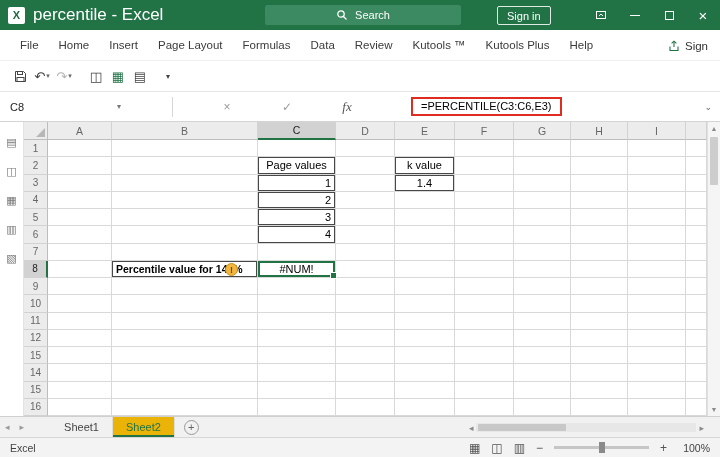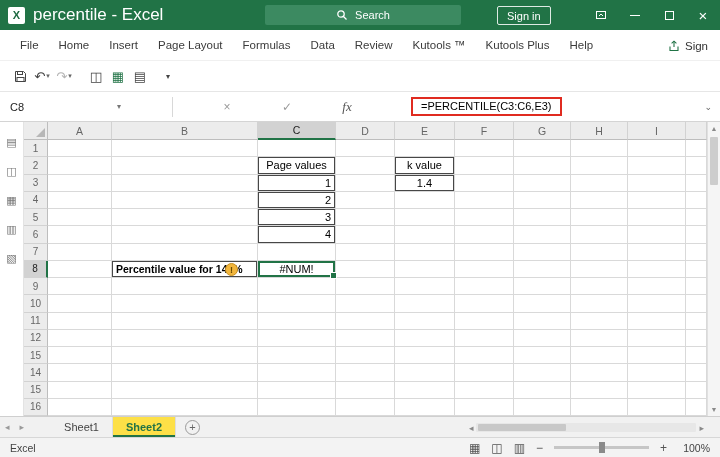--- a/index.html
+++ b/index.html
@@ -60,21 +60,21 @@
   .error-tag { position:absolute; left:225px; top:263px; width:13px; height:13px; border-radius:50%; background:#f2b63c; border:1px solid #c78f1f; color:#6b4b00; font-size:9px; font-weight:bold; display:flex; align-items:center; justify-content:center; z-index:5; }
   
   .vscroll { position:absolute; right:0; top:122px; width:13px; height:294px; background:#f5f5f5; border-left:1px solid #e0e0e0; }
   .vsa { position:absolute; left:0; width:12px; height:13px; text-align:center; color:#8a8a8a; font-size:7px; line-height:13px; }
   .vthumb { position:absolute; left:2px; top:15px; width:8px; height:48px; background:#cdcdcd; border-radius:1px; }
   
   .tabbar { position:absolute; left:0; right:0; top:416px; height:21px; background:#f1f1f1; border-top:1px solid #cfcfcf; display:flex; align-items:center; font-size:11px; }
   .snav { color:#9a9a9a; font-size:9px; padding:0 5px; }
   .stabs { display:flex; height:100%; margin-left:22px; }
   .stab { padding:0 13px; height:100%; display:flex; align-items:center; border-right:1px solid #ddd; color:#444; background:#f1f1f1; }
-  .stab.active { background:#fde047; color:#217346; font-weight:bold; box-shadow:inset 0 -2px 0 #217346; }
+  .stab.active { background:#eab308; color:#217346; font-weight:normal; box-shadow:inset 0 -2px 0 #217346; }
   .addsheet { width:15px; height:15px; border:1px solid #9a9a9a; border-radius:50%; margin-left:9px; display:flex; align-items:center; justify-content:center; color:#666; font-size:11px; line-height:1; }
   .hscroll { position:absolute; right:16px; top:0; height:21px; display:flex; align-items:center; gap:3px; }
   .hsa { color:#8a8a8a; font-size:9px; }
   .htrack { width:220px; height:9px; background:#e7e7e7; border-radius:1px; position:relative; }
   .hthumb { position:absolute; left:2px; top:1px; width:88px; height:7px; background:#c8c8c8; border-radius:1px; }
   
   .statusbar { position:absolute; left:0; right:0; bottom:0; height:20px; background:#f3f3f3; border-top:1px solid #d7d7d7; display:flex; align-items:center; font-size:10.5px; color:#444; padding:0 10px; }
   .sb-right { margin-left:auto; display:flex; align-items:center; gap:11px; }
   .viewico { font-size:12px; color:#555; }
   .zoomtrack { width:95px; height:3px; background:#c6c6c6; position:relative; }

